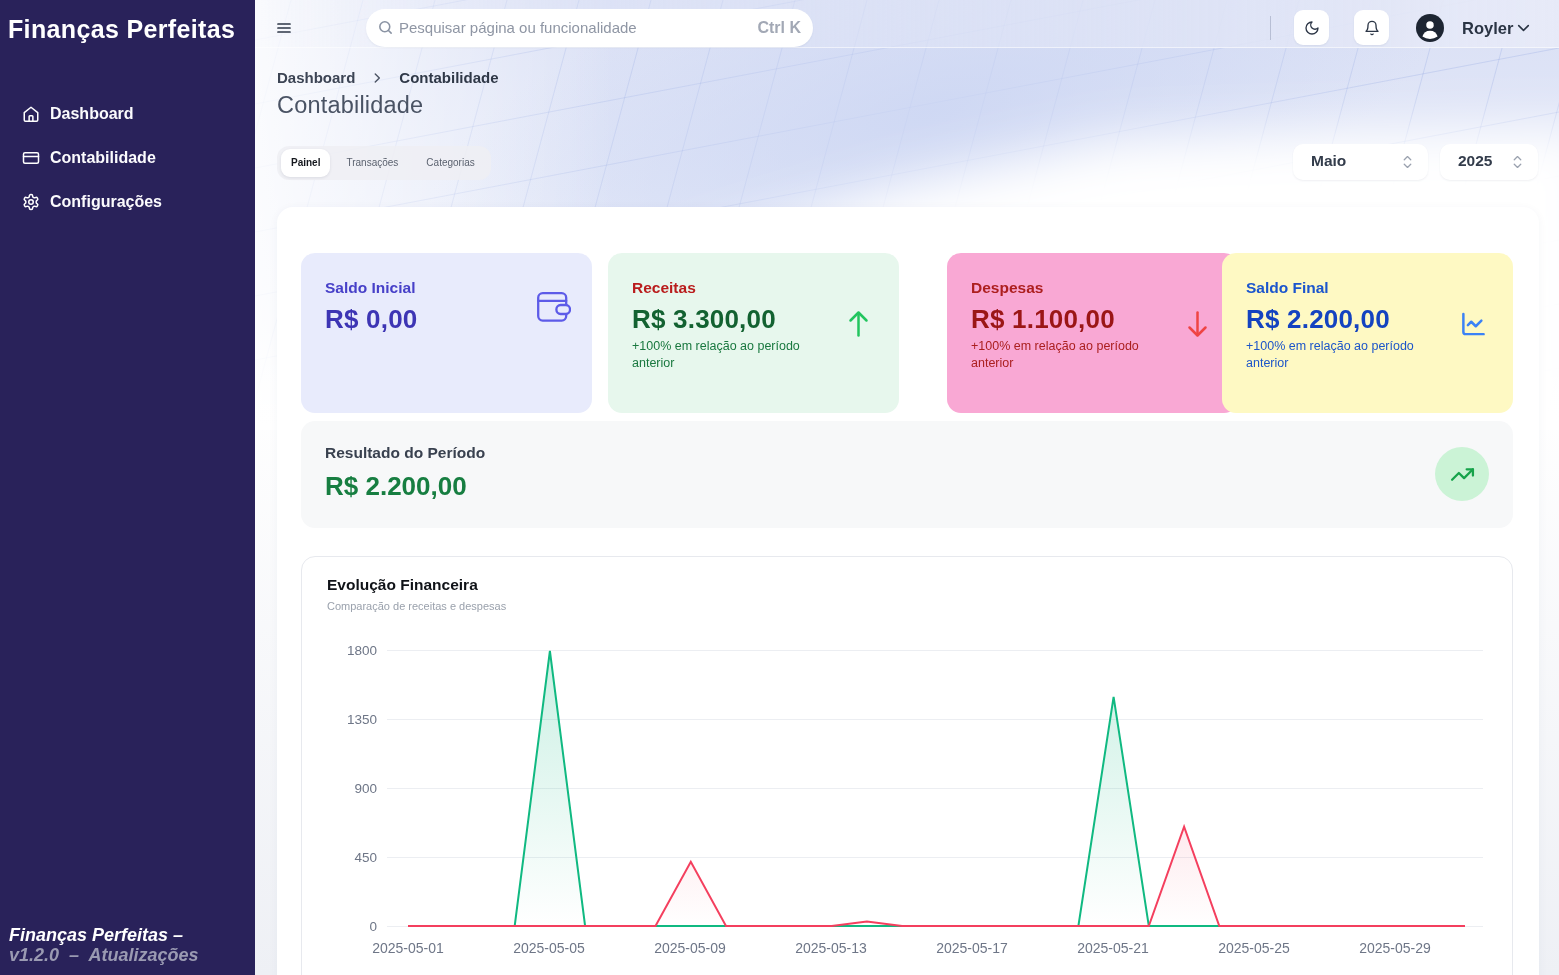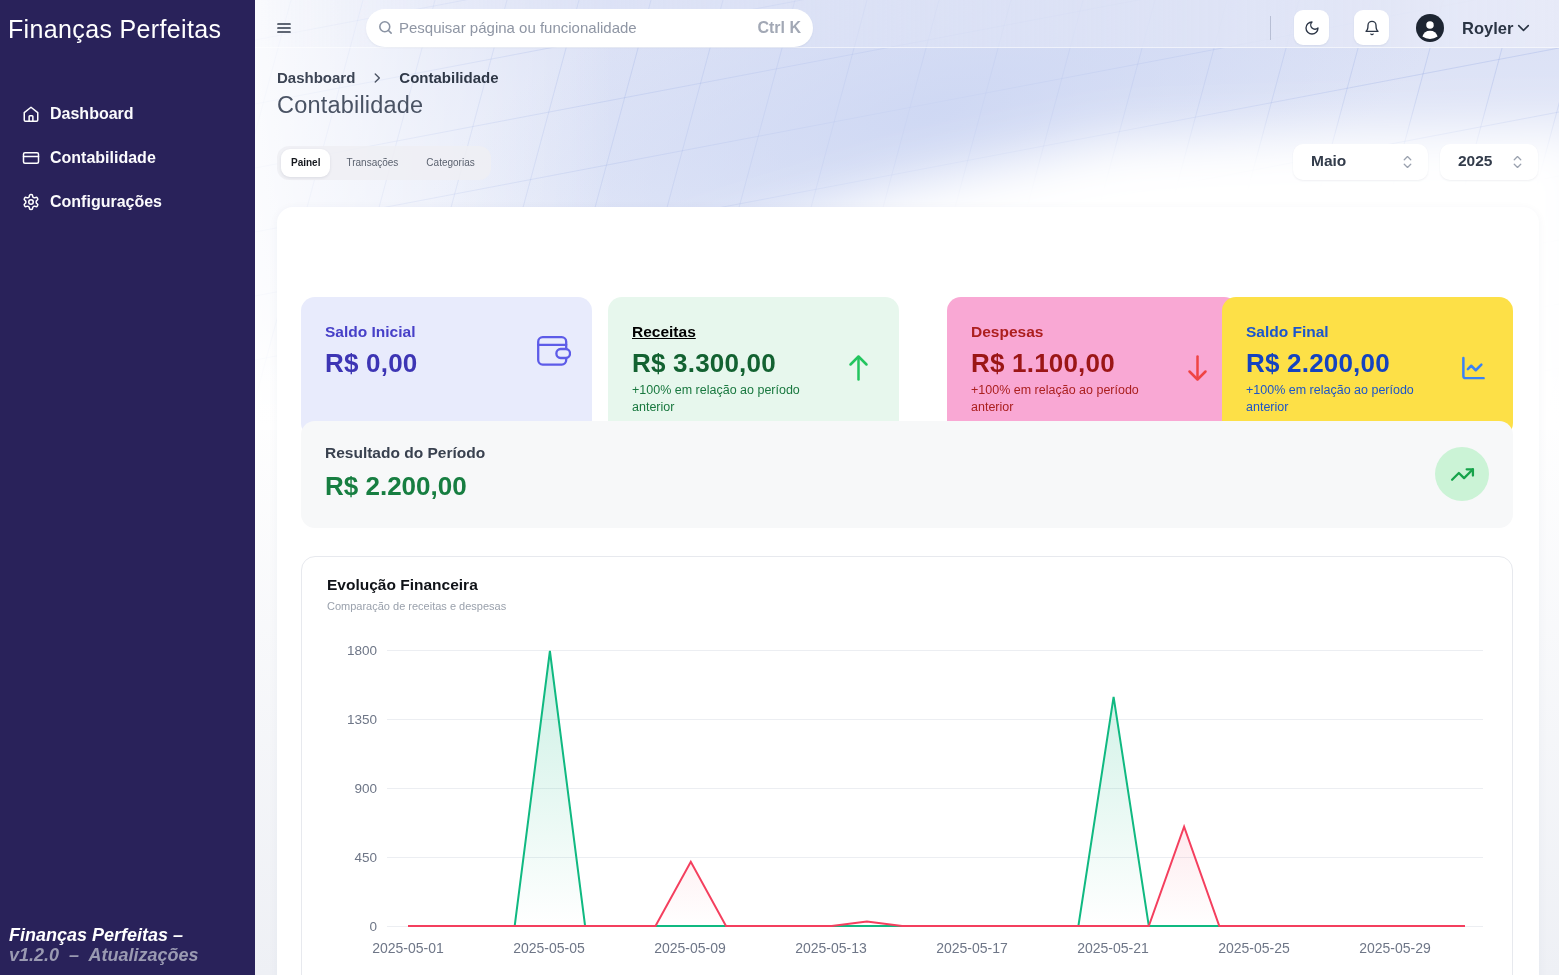--- a/index.html
+++ b/index.html
@@ -2,21 +2,21 @@
 <html lang="pt-BR"><head>
 <meta charset="utf-8">
 <title>Contabilidade</title>
 <style>
   * { margin:0; padding:0; box-sizing:border-box; }
   html,body { width:1559px; height:975px; overflow:hidden; font-family:"Liberation Sans", sans-serif; }
   body { background:#fff; position:relative; }
 
   
   .sidebar { position:absolute; left:0; top:0; width:255px; height:975px; background:#29225a; z-index:5; }
-  .logo { position:absolute; left:8px; top:15px; color:#fff; font-size:25px; font-weight:normal; letter-spacing:0.35px; }
+  .logo { position:absolute; left:8px; top:15px; color:#fff; font-size:25px; font-weight:bold; letter-spacing:0.35px; }
   .nav { position:absolute; left:0; top:104px; width:100%; }
   .nav-item { display:flex; align-items:center; gap:10px; padding:0 0 0 22px; height:20px; margin-bottom:24px; color:#fbfbfd; font-size:16px; font-weight:bold; }
   .nav-item svg { flex:0 0 auto; }
   .side-foot { position:absolute; left:9px; bottom:9px; font-style:italic; font-size:18px; line-height:1.15; }
   .side-foot .l1 { color:#ffffff; font-weight:bold; }
   .side-foot .l2 { color:#9a9ab2; font-weight:bold; }
 
   
   .main { position:absolute; left:255px; top:0; right:0; height:975px; background:linear-gradient(180deg,#ffffff 40%, #eef0f5 100%); overflow:hidden; }
   .deco { position:absolute; left:0; top:0; z-index:0; pointer-events:none; }
@@ -50,32 +50,32 @@
 
   .select { position:absolute; top:144px; height:36px; background:#fff; border-radius:10px; box-shadow:0 1px 2px rgba(40,50,90,0.07); z-index:2; font-size:15.5px; font-weight:bold; color:#333c4b; }
   .select .txt { position:absolute; left:18px; top:8px; }
   .select .ch { position:absolute; right:14px; top:10px; }
   .sel-month { left:1038px; width:135px; }
   .sel-year { left:1185px; width:98px; }
 
   .bigcard { position:absolute; left:22px; top:207px; width:1262px; height:840px; background:#fff; border-radius:16px; box-shadow:0 2px 10px rgba(40,50,90,0.05); z-index:1; }
 
   
-  .stat { position:absolute; top:46px; width:291px; height:140px; border-radius:14px; padding:24px;margin-top:44px; }
+  .stat { position:absolute; top:46px; width:291px; height:160px; border-radius:14px; padding:24px; }
   .stat .t { font-size:15.5px; font-weight:bold; margin-top:2px; }
   .stat .v { font-size:26px; font-weight:bold; margin-top:7px; letter-spacing:0.2px; }
   .stat .s { font-size:12.5px; margin-top:3px; line-height:1.32; }
   .stat .ic { position:absolute; right:25px; }
   .st1 { left:24px;  background:#e8ebfc; }
   .st1 .t { color:#4740c8; } .st1 .v { color:#3d35b4; }
   .st2 { left:331px; background:#e7f7ed; }
-  .st2 .t { color:#000000;text-decoration:underline; } .st2 .v { color:#136231; } .st2 .s { color:#19783f; }
+  .st2 .t { color:#b91c1c; } .st2 .v { color:#136231; } .st2 .s { color:#19783f; }
   .st3 { left:670px; background:#f9a8d4; }
   .st3 .t { color:#ad1f1f; } .st3 .v { color:#9b1616; } .st3 .s { color:#ab2020; }
-  .st4 { left:945px; background:#fde047; }
+  .st4 { left:945px; background:#fef9c3; }
   .st4 .t { color:#1b55cd; } .st4 .v { color:#1443c0; } .st4 .s { color:#1c55c9; }
 
   .result { position:absolute; left:24px; top:214px; width:1212px; height:107px; background:#f7f8f9; border-radius:14px; }
   .result .t { position:absolute; left:24px; top:23px; font-size:15.5px; font-weight:bold; color:#39414f;text-align:center; }
   .result .v { position:absolute; left:24px; top:50px; font-size:26px; font-weight:bold; color:#177e41; }
   .result .circ { position:absolute; right:24px; top:26px; width:54px; height:54px; border-radius:50%; background:#cbf3d6; display:flex; align-items:center; justify-content:center; }
 
   .chartcard { position:absolute; left:24px; top:349px; width:1212px; height:468px; background:#fff; border:1px solid #e7e9ee; border-radius:14px; }
   .chartcard .t { position:absolute; left:25px; top:19px; font-size:15.5px; font-weight:bold; color:#101318; }
   .chartcard .s { position:absolute; left:25px; top:43px; font-size:11px; color:#9aa1ac; }

